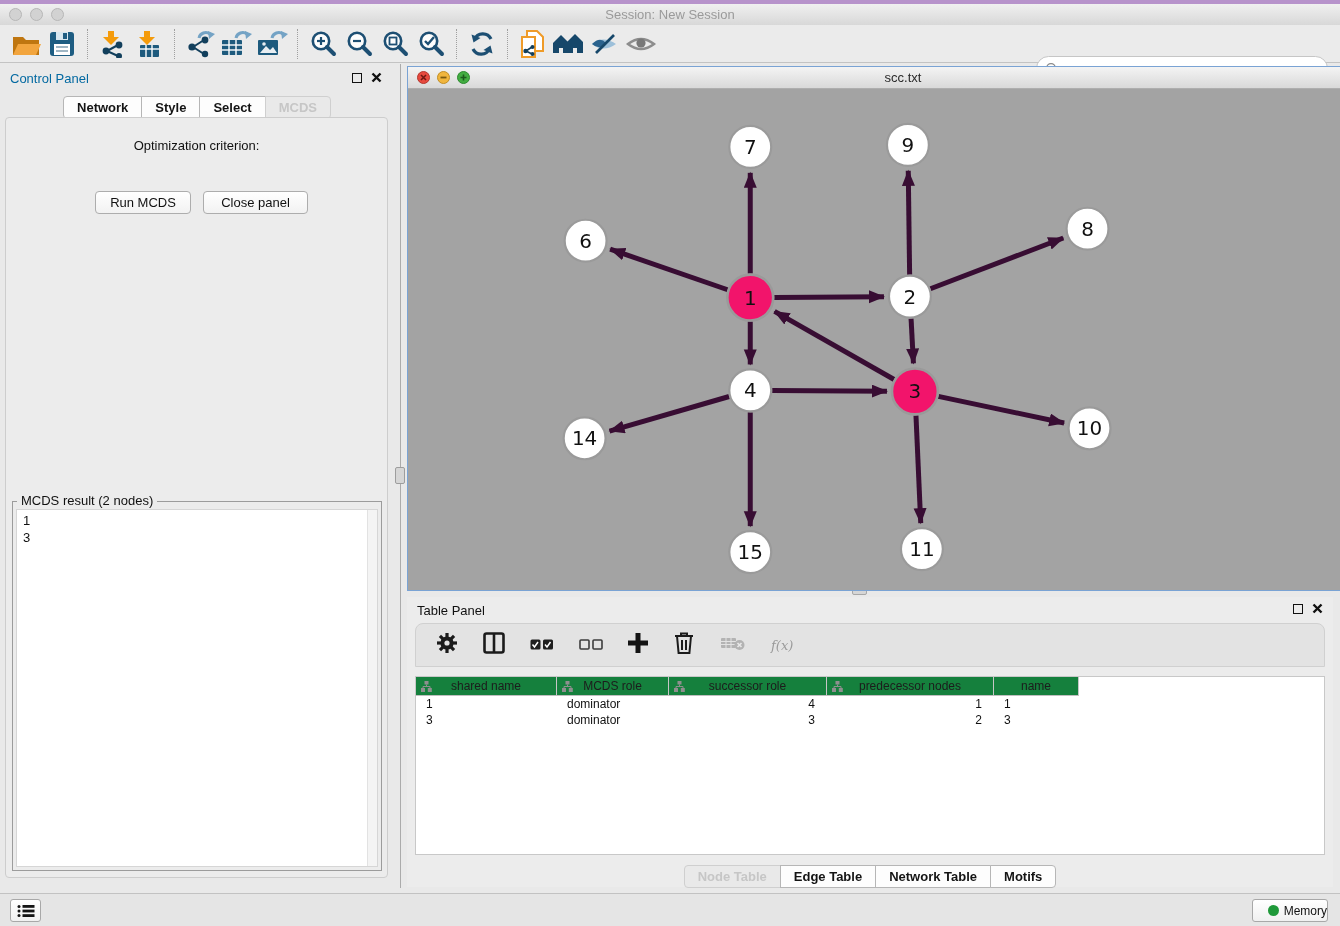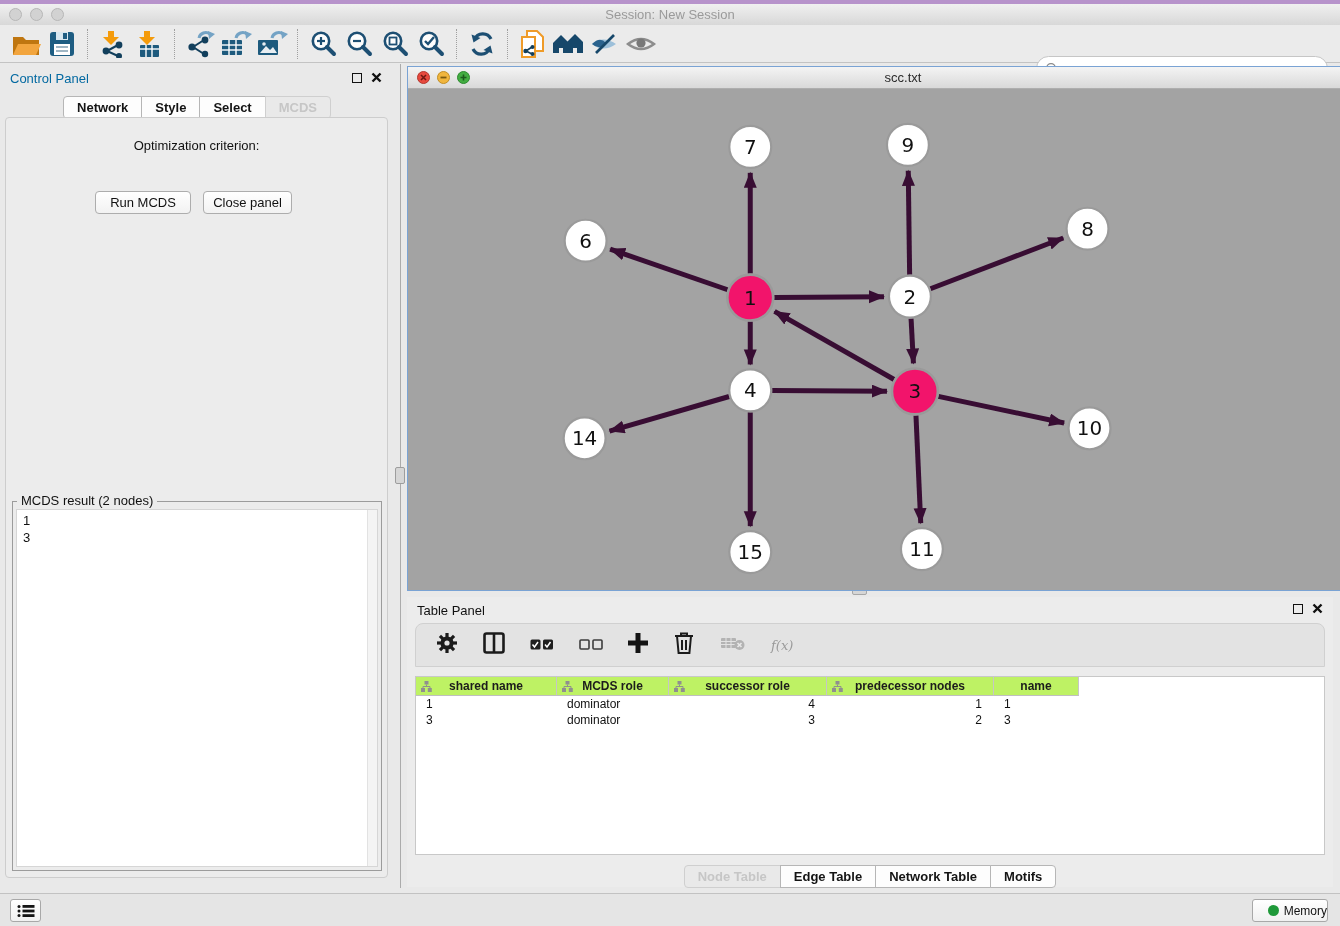--- a/index.html
+++ b/index.html
@@ -67,22 +67,22 @@
   
   .tp{left:407px;top:597px;width:926px;height:290px;background:#ececec;}
   .tp-title{position:absolute;left:10px;top:6px;font-size:13px;}
   .tp-toolbar{position:absolute;left:8px;top:26px;width:910px;height:44px;background:#e3e3e3;
     border:1px solid #d0d0d0;border-radius:8px 8px 0 0;display:flex;align-items:center;gap:25px;
     padding-left:20px;box-sizing:border-box;}
   .fx{font-family:"DejaVu Serif",serif;font-style:italic;font-size:13px;color:#9a9a9a;}
   .tp-table{position:absolute;left:8px;top:79px;width:910px;height:179px;background:#fff;
     border:1px solid #c8c8c8;box-sizing:border-box;overflow:hidden;}
   .thead{display:flex;height:19px;}
-  .th{position:relative;background:#bef264;border-right:1px solid #c6c6c6;border-bottom:1px solid #bfbfbf;
-    box-sizing:border-box;display:flex;align-items:center;justify-content:center;font-size:12px;color:#1c1c1c;font-weight:bold;}
+  .th{position:relative;background:#15803d;border-right:1px solid #c6c6c6;border-bottom:1px solid #bfbfbf;
+    box-sizing:border-box;display:flex;align-items:center;justify-content:center;font-size:12px;color:#1c1c1c;}
   .th svg{position:absolute;left:5px;top:4px;}
   .tr{display:flex;height:16px;}
   .td{box-sizing:border-box;font-size:12px;line-height:16px;padding:0 10px;overflow:hidden;}
   .td.right{text-align:right;padding-right:12px;}
   .tp-tabs{position:absolute;left:0;top:268px;width:926px;}
 
   
   .statusbar{left:0;top:893px;width:1340px;height:33px;background:#e5e5e5;border-top:1px solid #c2c2c2;box-sizing:border-box;}
   .sb-btn{position:absolute;top:5px;height:23px;background:linear-gradient(#ffffff,#f0f0f0);
     border:1px solid #a8a8a8;border-radius:3px;box-sizing:border-box;display:flex;align-items:center;justify-content:center;gap:5px;}
@@ -271,21 +271,21 @@
 </div>
 <div class="abs cp-tabs tabsrow">
     <span class="tab">Network</span>
     <span class="tab">Style</span>
     <span class="tab">Select</span>
     <span class="tab active">MCDS</span>
   </div>
 <div class="abs cp-body">
   <div class="opt-label">Optimization criterion:</div>
   <div class="btn" style="left:89px;top:73px;width:96px;">Run MCDS</div>
-  <div class="btn" style="left:197px;top:73px;width:89px;">Close panel</div>
+  <div class="btn" style="left:197px;top:73px;width:105px;">Close panel</div>
 </div>
 <div class="abs groupbox">
   <span class="legend">MCDS result (2 nodes)</span>
   <div class="result-area">
     <div class="result-text">1
 3</div>
     <div class="result-scroll"></div>
   </div>
 </div>
 

